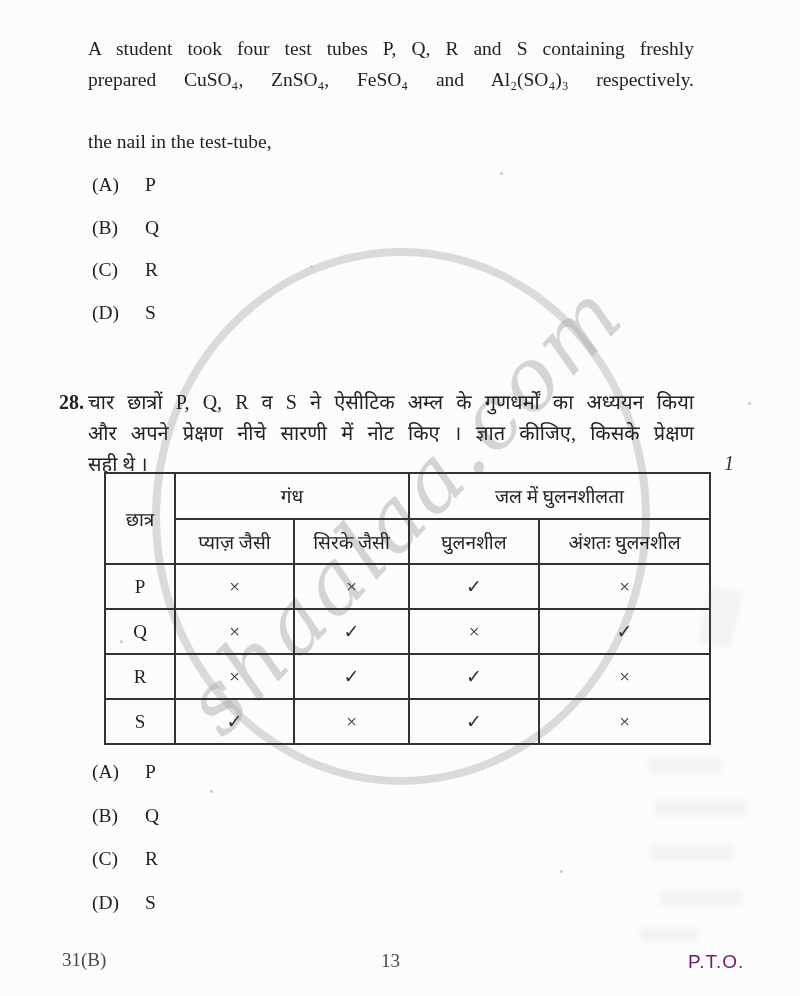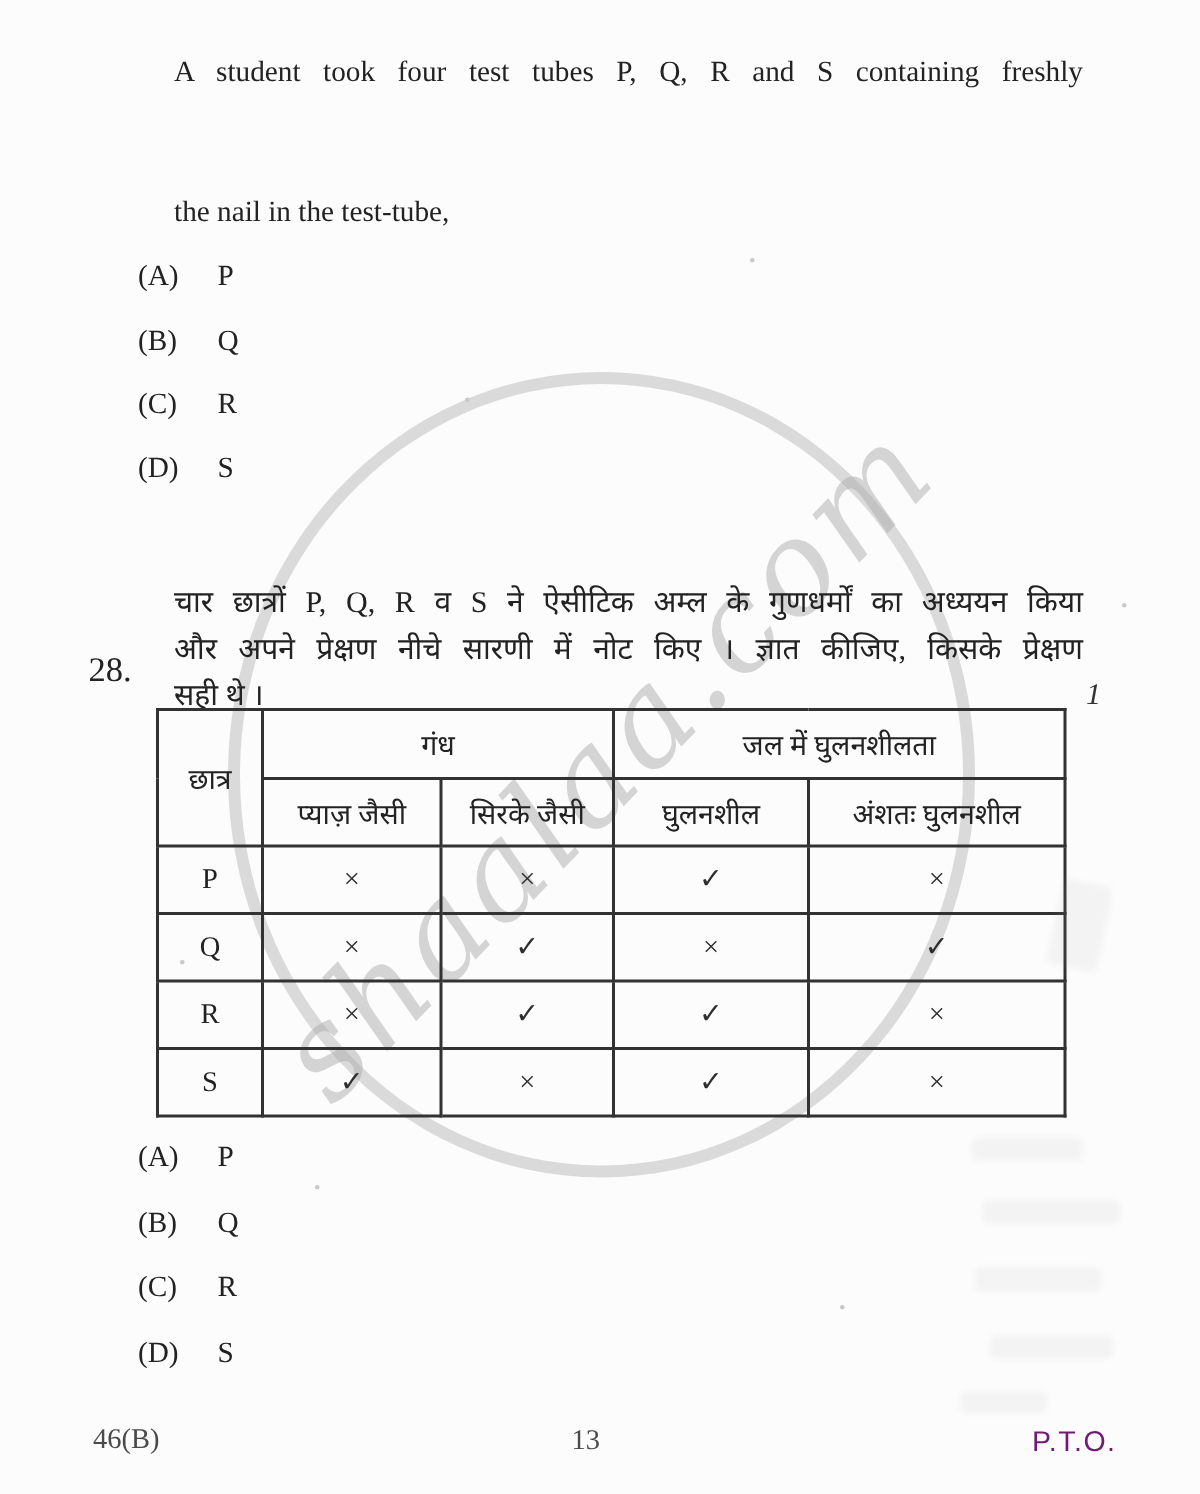--- a/index.html
+++ b/index.html
@@ -28,39 +28,38 @@
     font-family: "DejaVu Serif", serif;
     font-style: italic;
     font-size: 86px;
     letter-spacing: 4px;
     color: rgba(172,172,172,0.50);
     white-space: nowrap;
   }
   
   .qline {
     position: absolute;
-    left: 116px;
+    left: 88px;
     width: 606px;
     font-size: 19.5px;
     line-height: 31px;
     white-space: nowrap;
   }
   .qline.justify {
     white-space: normal;
     text-align: justify;
     text-align-last: justify;
   }
   .hindi { font-size: 20px; font-family: "Liberation Serif", "DejaVu Sans", serif; }
   .qnum {
     position: absolute;
     left: 59px;
-    font-size: 23px;
-    font-weight: normal;
+    font-size: 20px;
+    font-weight: bold;
     line-height: 31px;
-    margin-top: 44px;
   }
   .marks {
     position: absolute;
     left: 724px;
     font-size: 20px;
     font-style: italic;
     color: #333333;
   }
   
   .opt {
@@ -124,20 +123,21 @@
 </style>
 </head>
 <body>
 
 <div class="page">
 
   <div class="wm-circle"></div>
   <div class="wm-text">shaalaa.com</div>
 
   <div class="qline justify" style="top:33px">A student took four test tubes P, Q, R and S containing freshly</div>
+  <div class="qline justify" style="top:64px">prepared CuSO₄, ZnSO₄, FeSO₄ and Al₂(SO₄)₃ respectively.</div>
   <div class="qline" style="top:126px">the nail in the test-tube,</div>
 
   <div class="opt" style="top:172px">
     <span class="olabel">(A)</span><span>P</span>
   </div>
   <div class="opt" style="top:215px">
     <span class="olabel">(B)</span><span>Q</span>
   </div>
   <div class="opt" style="top:257px">
     <span class="olabel">(C)</span><span>R</span>
@@ -209,21 +209,21 @@
   <div class="opt" style="top:803px">
     <span class="olabel">(B)</span><span>Q</span>
   </div>
   <div class="opt" style="top:846px">
     <span class="olabel">(C)</span><span>R</span>
   </div>
   <div class="opt" style="top:890px">
     <span class="olabel">(D)</span><span>S</span>
   </div>
 
-  <div class="footer-item" style="left:62px; top:949px">46(B)</div>
+  <div class="footer-item" style="left:62px; top:949px">31(B)</div>
   <div class="footer-item" style="left:381px; top:950px">13</div>
   <div class="footer-pto" style="left:688px; top:951px">P.T.O.</div>
 
   <div class="smudge" style="left:703px; top:588px; width:34px; height:58px; transform:rotate(12deg)"></div>
   <div class="smudge" style="left:648px; top:758px; width:74px; height:16px"></div>
   <div class="smudge" style="left:655px; top:800px; width:92px; height:16px"></div>
   <div class="smudge" style="left:650px; top:845px; width:84px; height:16px"></div>
   <div class="smudge" style="left:660px; top:890px; width:82px; height:16px"></div>
   <div class="smudge" style="left:640px; top:928px; width:58px; height:14px"></div>
   <div class="speck" style="left:500px; top:172px"></div>

